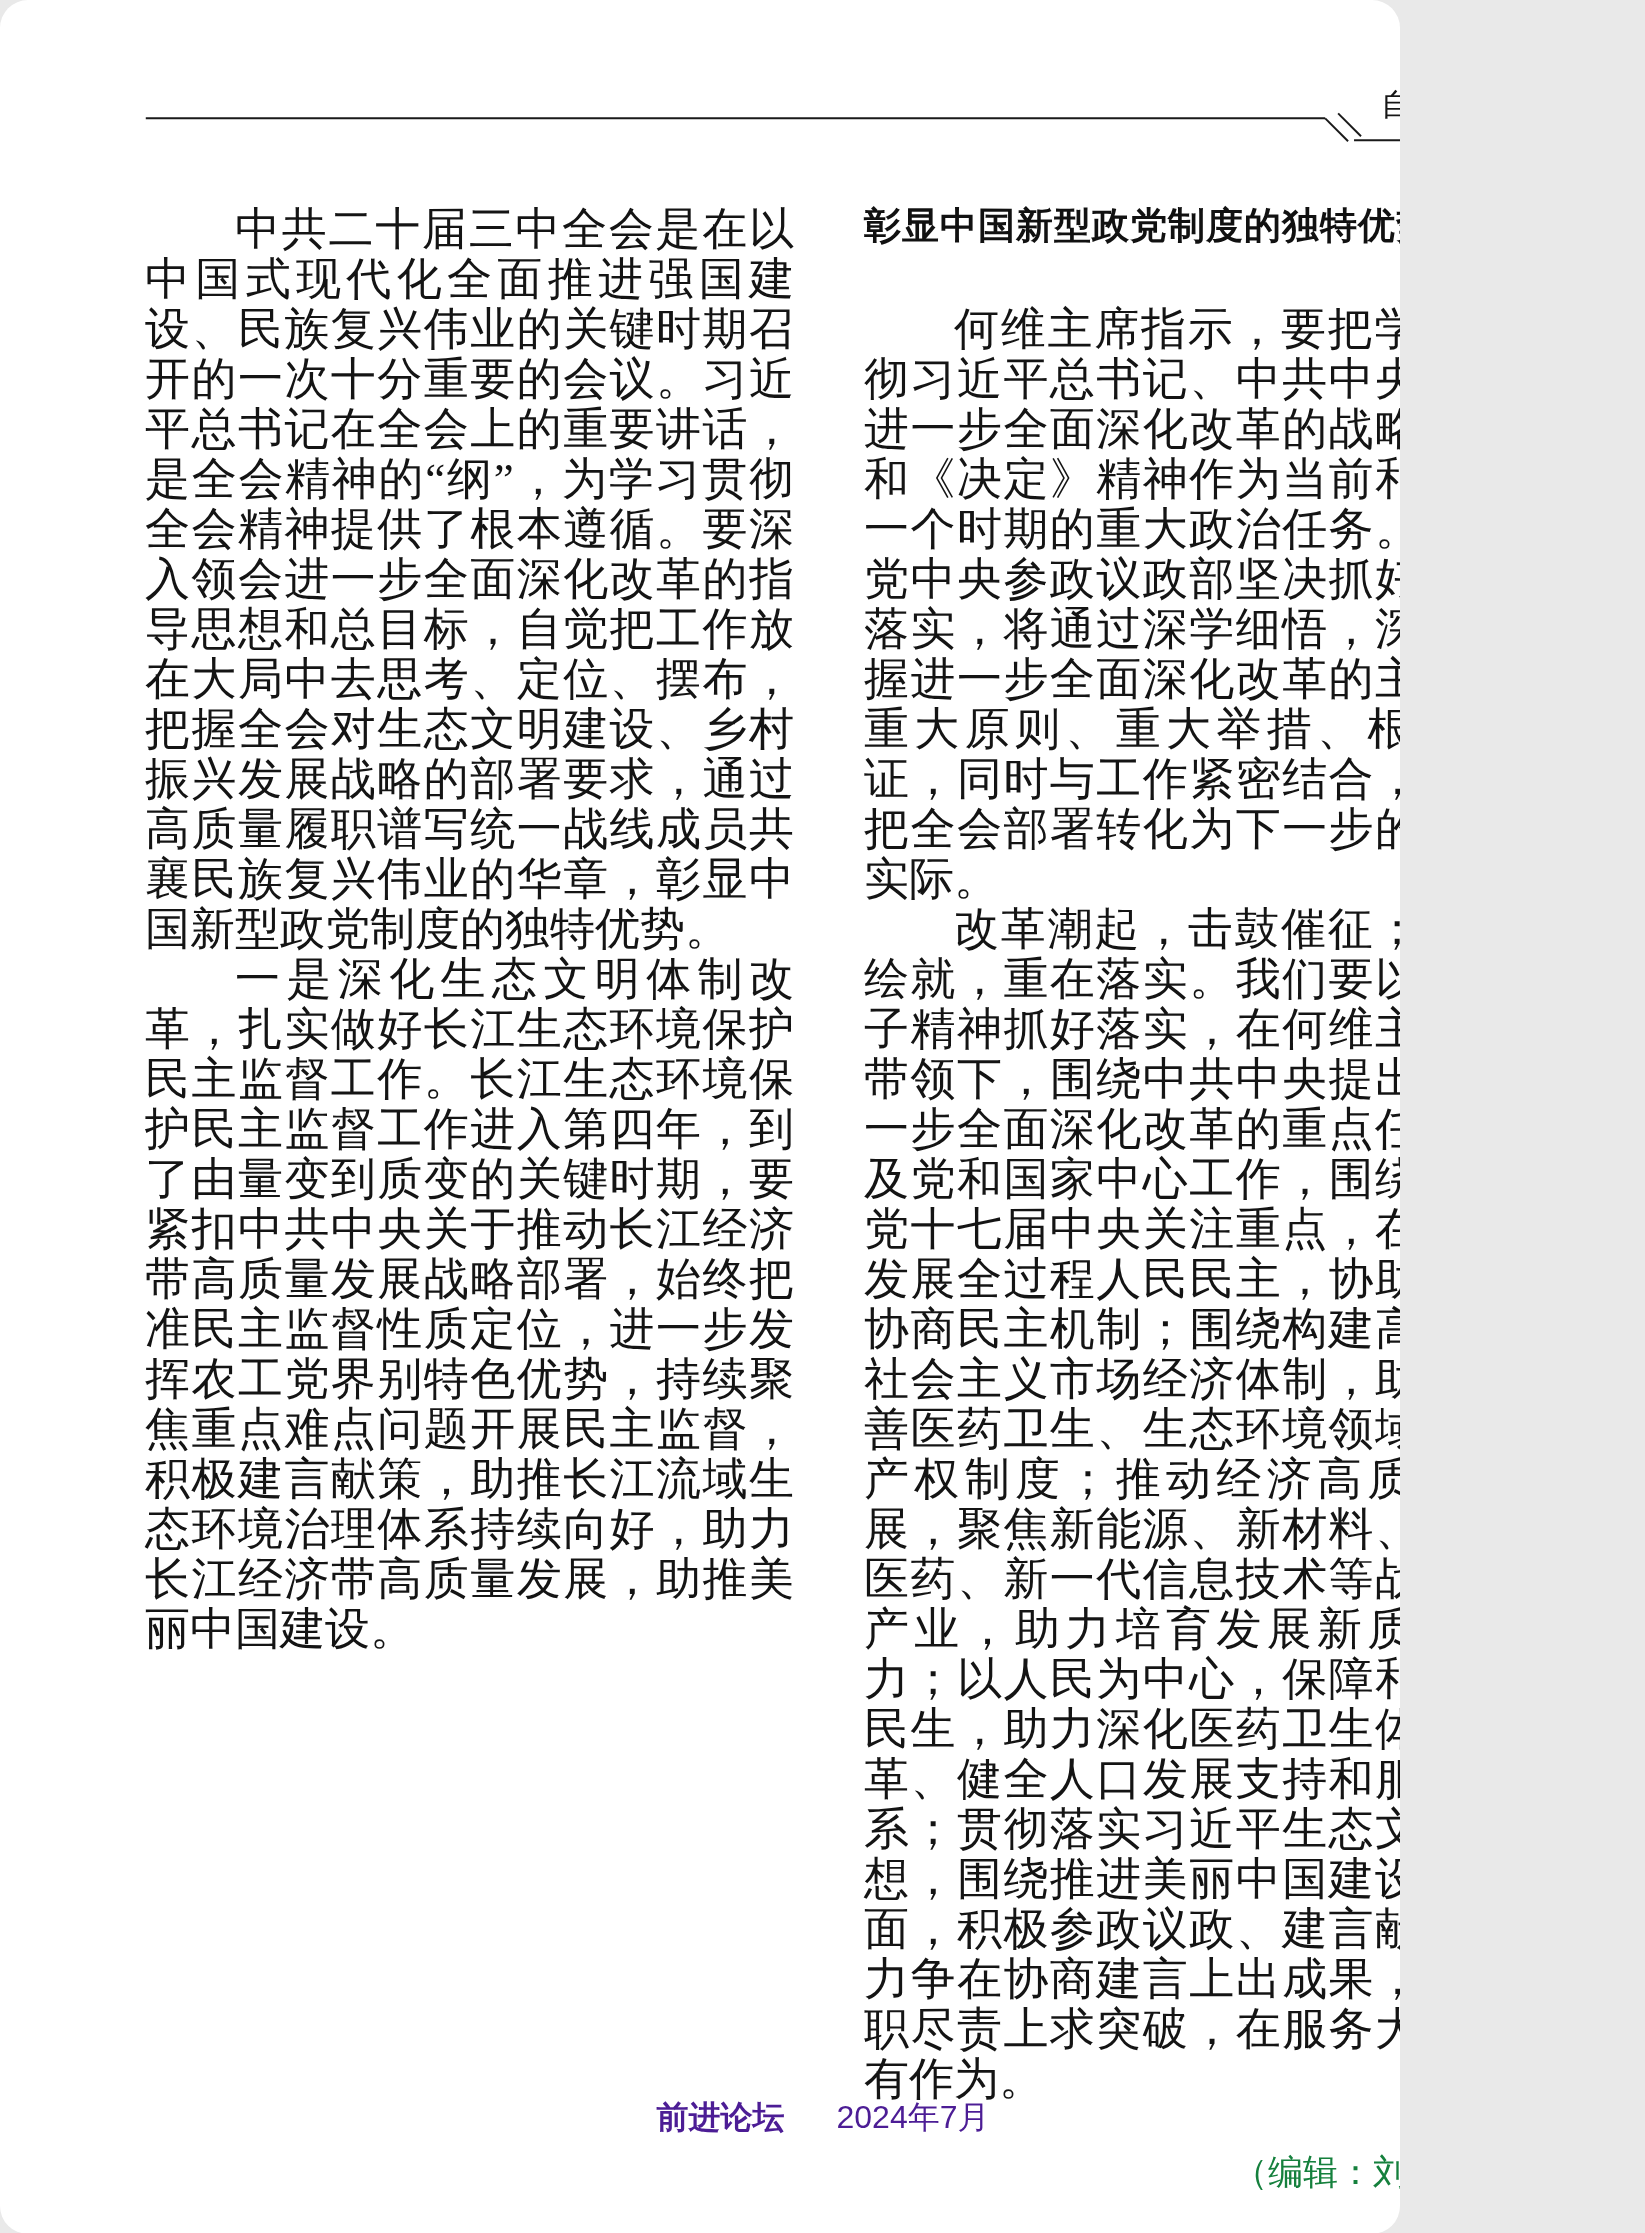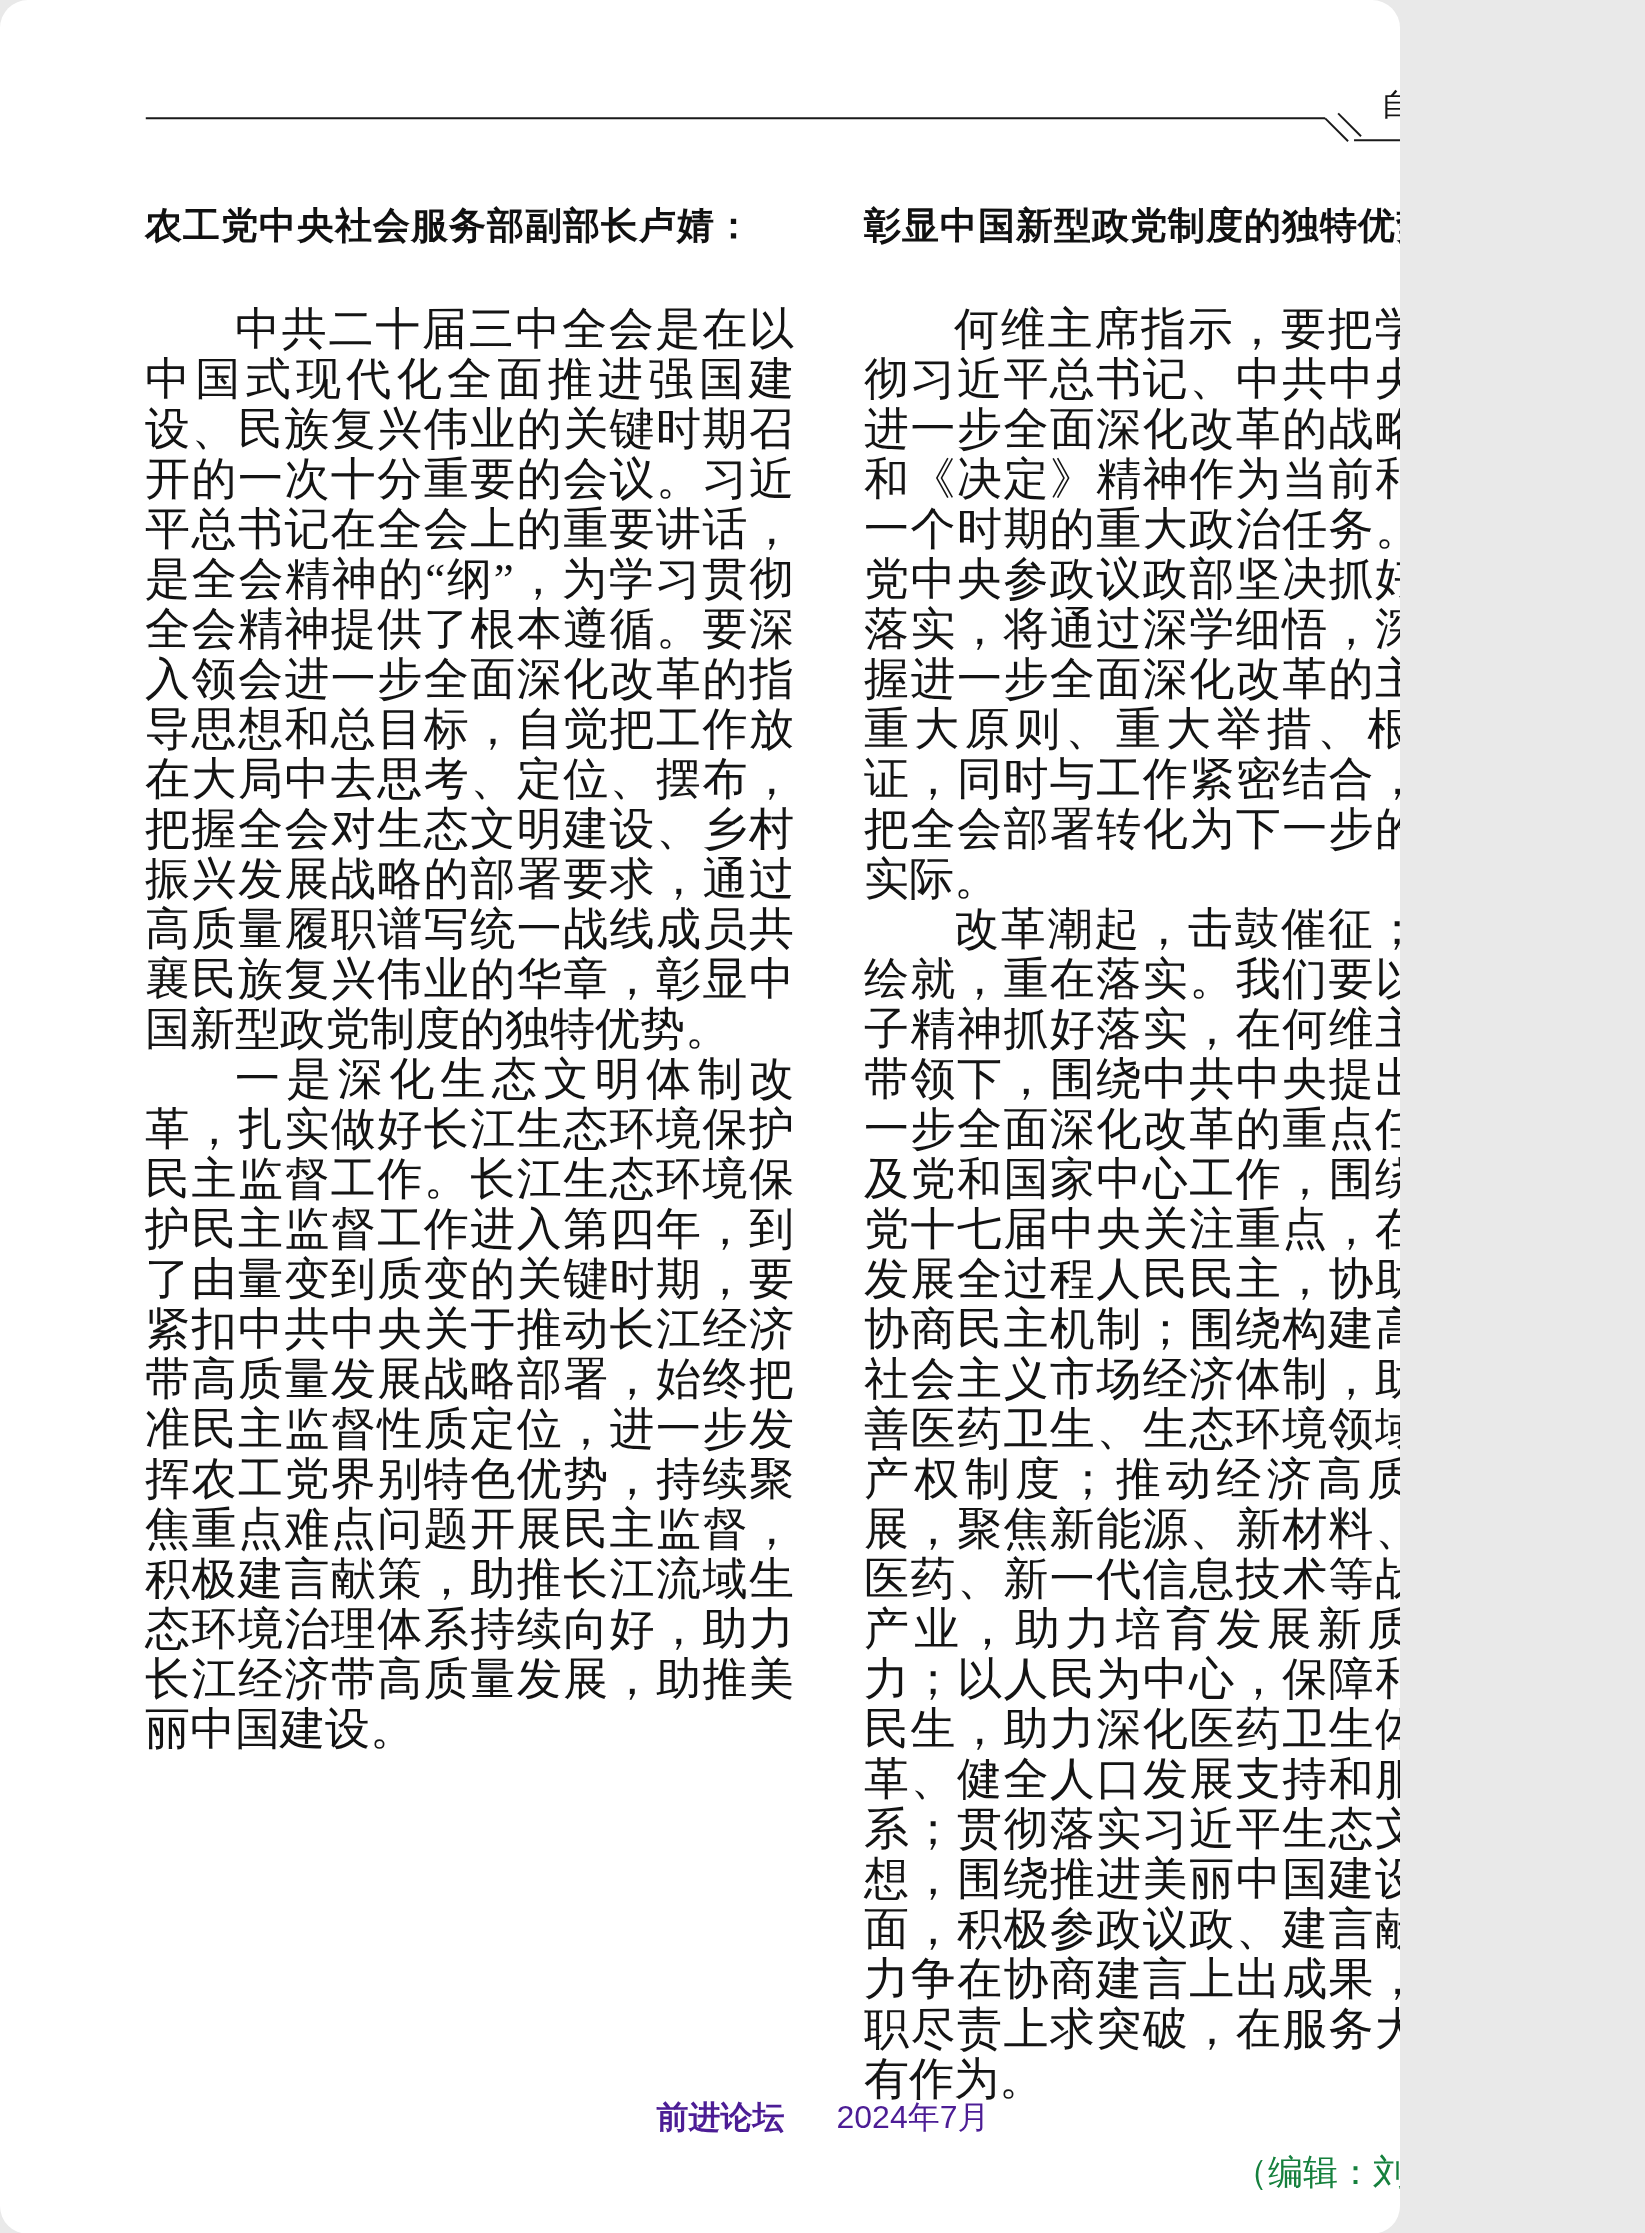--- a/index.html
+++ b/index.html
@@ -115,21 +115,20 @@
     <line x1="1361" y1="141" x2="1506" y2="141" stroke="#1a1a1a" stroke-width="2"></line>
   </svg>
 
   <div class="section-label">自身建设</div>
 
   <span class="section-marker">
     <span class="inner-dot"></span>
   </span>
 
   <div class="col col-left">
-    <h2 class="article-heading">农工党中央社会服务部副部长卢婧：</h2>
     <div class="body-text">
       <p>中共二十届三中全会是在以中国式现代化全面推进强国建设、民族复兴伟业的关键时期召开的一次十分重要的会议。习近平总书记在全会上的重要讲话，是全会精神的“纲”，为学习贯彻全会精神提供了根本遵循。要深入领会进一步全面深化改革的指导思想和总目标，自觉把工作放在大局中去思考、定位、摆布，把握全会对生态文明建设、乡村振兴发展战略的部署要求，通过高质量履职谱写统一战线成员共襄民族复兴伟业的华章，彰显中国新型政党制度的独特优势。</p>
       <p>一是深化生态文明体制改革，扎实做好长江生态环境保护民主监督工作。长江生态环境保护民主监督工作进入第四年，到了由量变到质变的关键时期，要紧扣中共中央关于推动长江经济带高质量发展战略部署，始终把准民主监督性质定位，进一步发挥农工党界别特色优势，持续聚焦重点难点问题开展民主监督，积极建言献策，助推长江流域生态环境治理体系持续向好，助力长江经济带高质量发展，助推美丽中国建设。</p>
     </div>
   </div>
 
   <div class="col col-right">
     <h2 class="article-heading">彰显中国新型政党制度的独特优势：</h2>
     <div class="body-text">
       <p>何维主席指示，要把学习贯彻习近平总书记、中共中央关于进一步全面深化改革的战略部署和《决定》精神作为当前和今后一个时期的重大政治任务。农工党中央参政议政部坚决抓好贯彻落实，将通过深学细悟，深刻把握进一步全面深化改革的主题、重大原则、重大举措、根本保证，同时与工作紧密结合，切实把全会部署转化为下一步的工作实际。</p>

